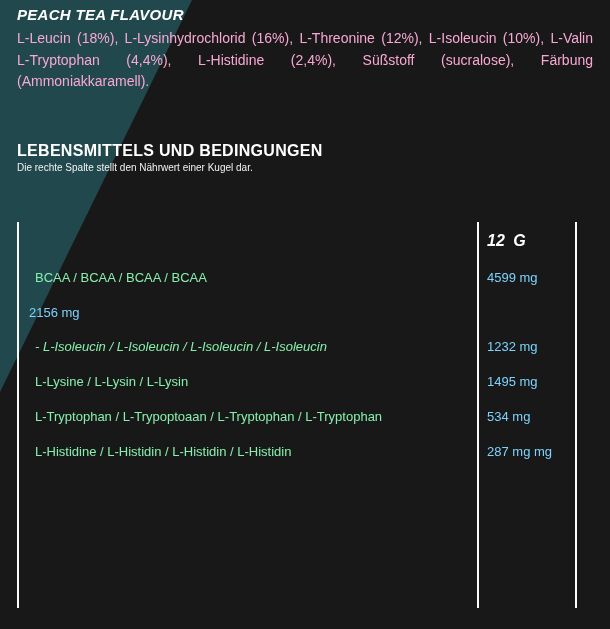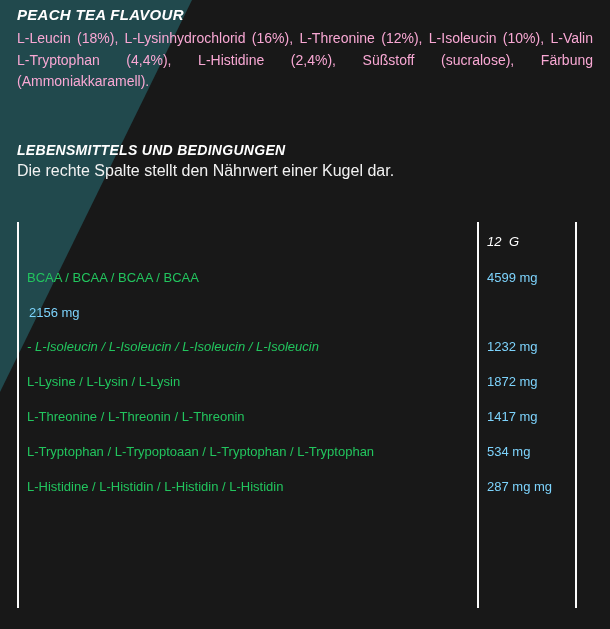--- a/index.html
+++ b/index.html
@@ -48,29 +48,28 @@
     text-align-last: justify;
     white-space: normal;
   }
   .ingredients .line.last {
     text-align-last: left;
   }
 
   .info-title {
     position: absolute;
     left: 17px; top: 142px;
-    font-size: 14px;
+    font-size: 16px;
     font-weight: bold;
-    font-style: italic;
     letter-spacing: 0.3px;
   }
   .info-subtitle {
     position: absolute;
     left: 17px; top: 162px;
-    font-size: 16px;
+    font-size: 10px;
     color: #f2f2f2;
   }
 
   .vline {
     position: absolute;
     top: 222px;
     width: 2.5px;
     height: 386px;
     background: #fbfbfb;
   }
@@ -84,36 +83,36 @@
     width: 556px;
     height: 386px;
   }
   .t-header-row {
     height: 38px;
     display: flex;
     align-items: center;
   }
   .t-header-row .col-spacer { width: 458px; }
   .col-header {
-    font-size: 13px;
-    font-weight: normal;
+    font-size: 16px;
+    font-weight: bold;
     font-style: italic;
     word-spacing: 4px;
     padding-left: 10px;
   }
   .t-row {
     height: 34.8px;
     display: flex;
     align-items: center;
   }
   .t-row .label {
     width: 458px;
-    padding-left: 8px;
+    padding-left: 16px;
     font-size: 13px;
-    color: #22c55e;
+    color: #86efac;
     white-space: nowrap;
     overflow: hidden;
   }
   .t-row.italic .label { font-style: italic; }
   .t-row .value {
     padding-left: 10px;
     font-size: 13px;
     color: #7dd3fc;
     white-space: nowrap;
   }
@@ -155,25 +154,21 @@
       </div>
       <div class="t-row italic">
         <div class="value">2156 mg</div>
       </div>
       <div class="t-row italic">
         <div class="label">- L-Isoleucin / L-Isoleucin / L-Isoleucin / L-Isoleucin</div>
         <div class="value">1232 mg</div>
       </div>
       <div class="t-row">
         <div class="label">L-Lysine / L-Lysin / L-Lysin</div>
-        <div class="value">1872 mg</div>
-      </div>
-      <div class="t-row">
-        <div class="label">L-Threonine / L-Threonin / L-Threonin</div>
-        <div class="value">1417 mg</div>
+        <div class="value">1495 mg</div>
       </div>
       <div class="t-row">
         <div class="label">L-Tryptophan / L-Trypoptoaan / L-Tryptophan / L-Tryptophan</div>
         <div class="value">534 mg</div>
       </div>
       <div class="t-row">
         <div class="label">L-Histidine / L-Histidin / L-Histidin / L-Histidin</div>
         <div class="value">287 mg mg</div>
       </div>
 

